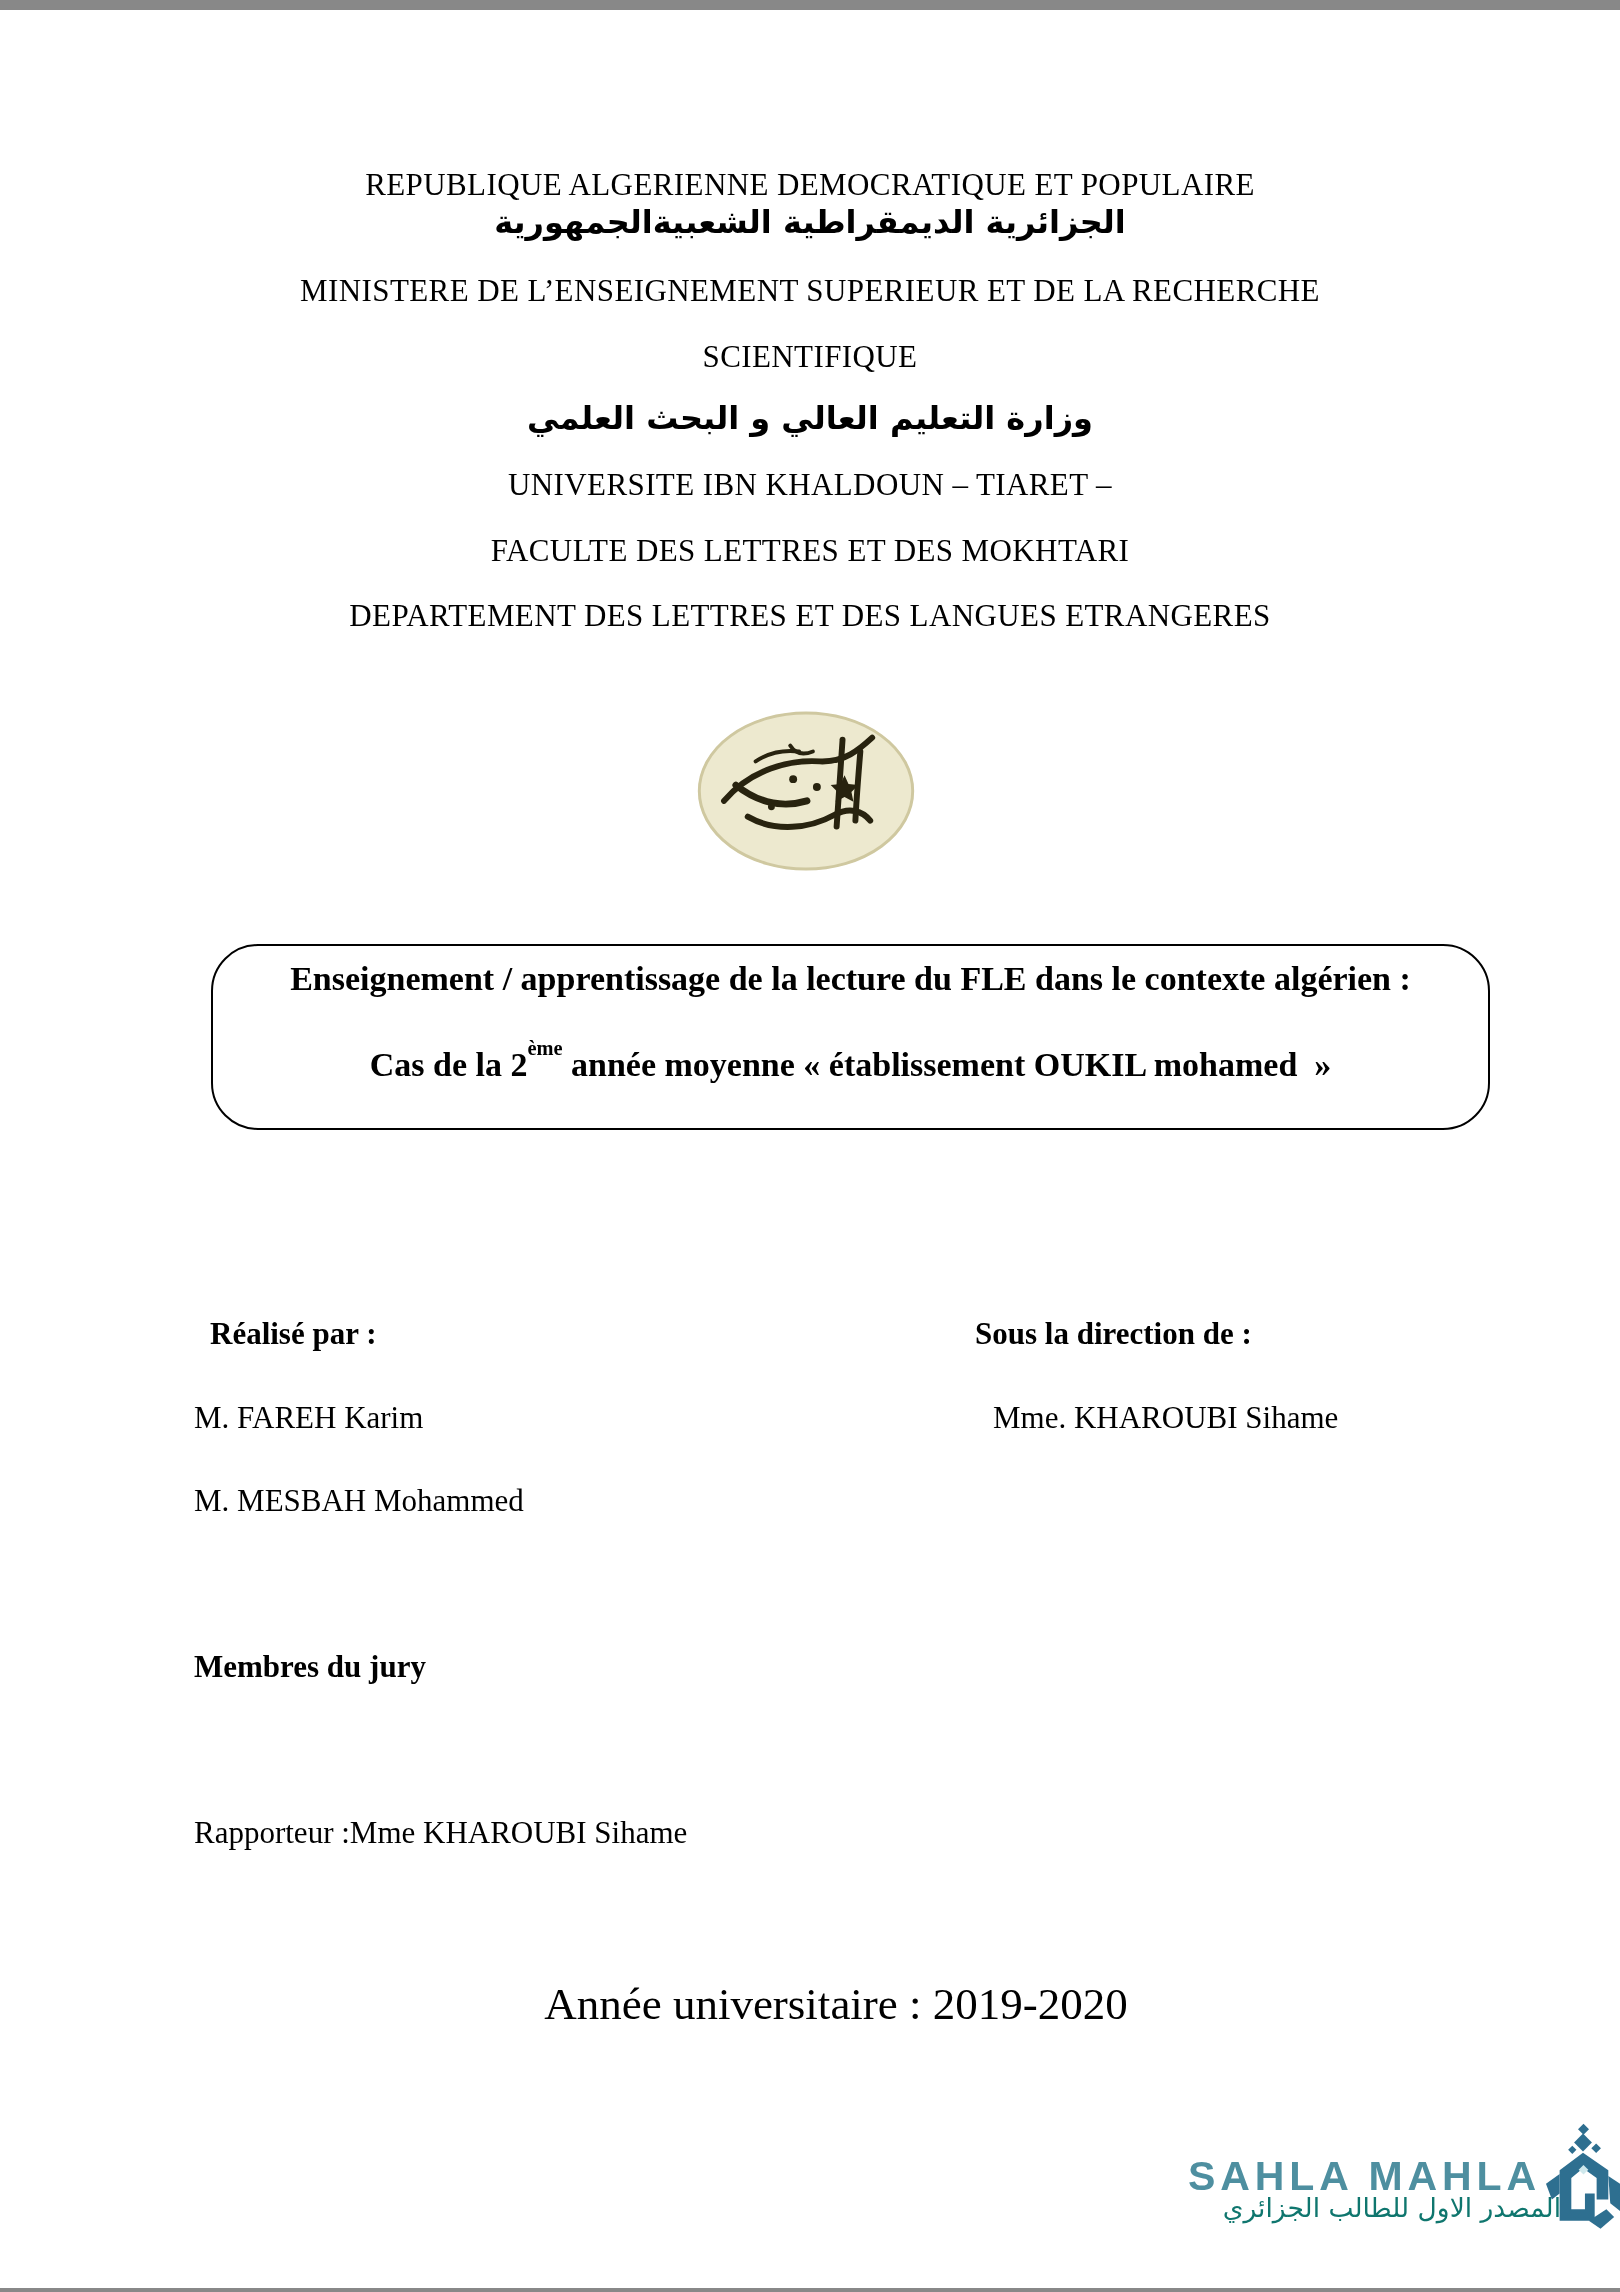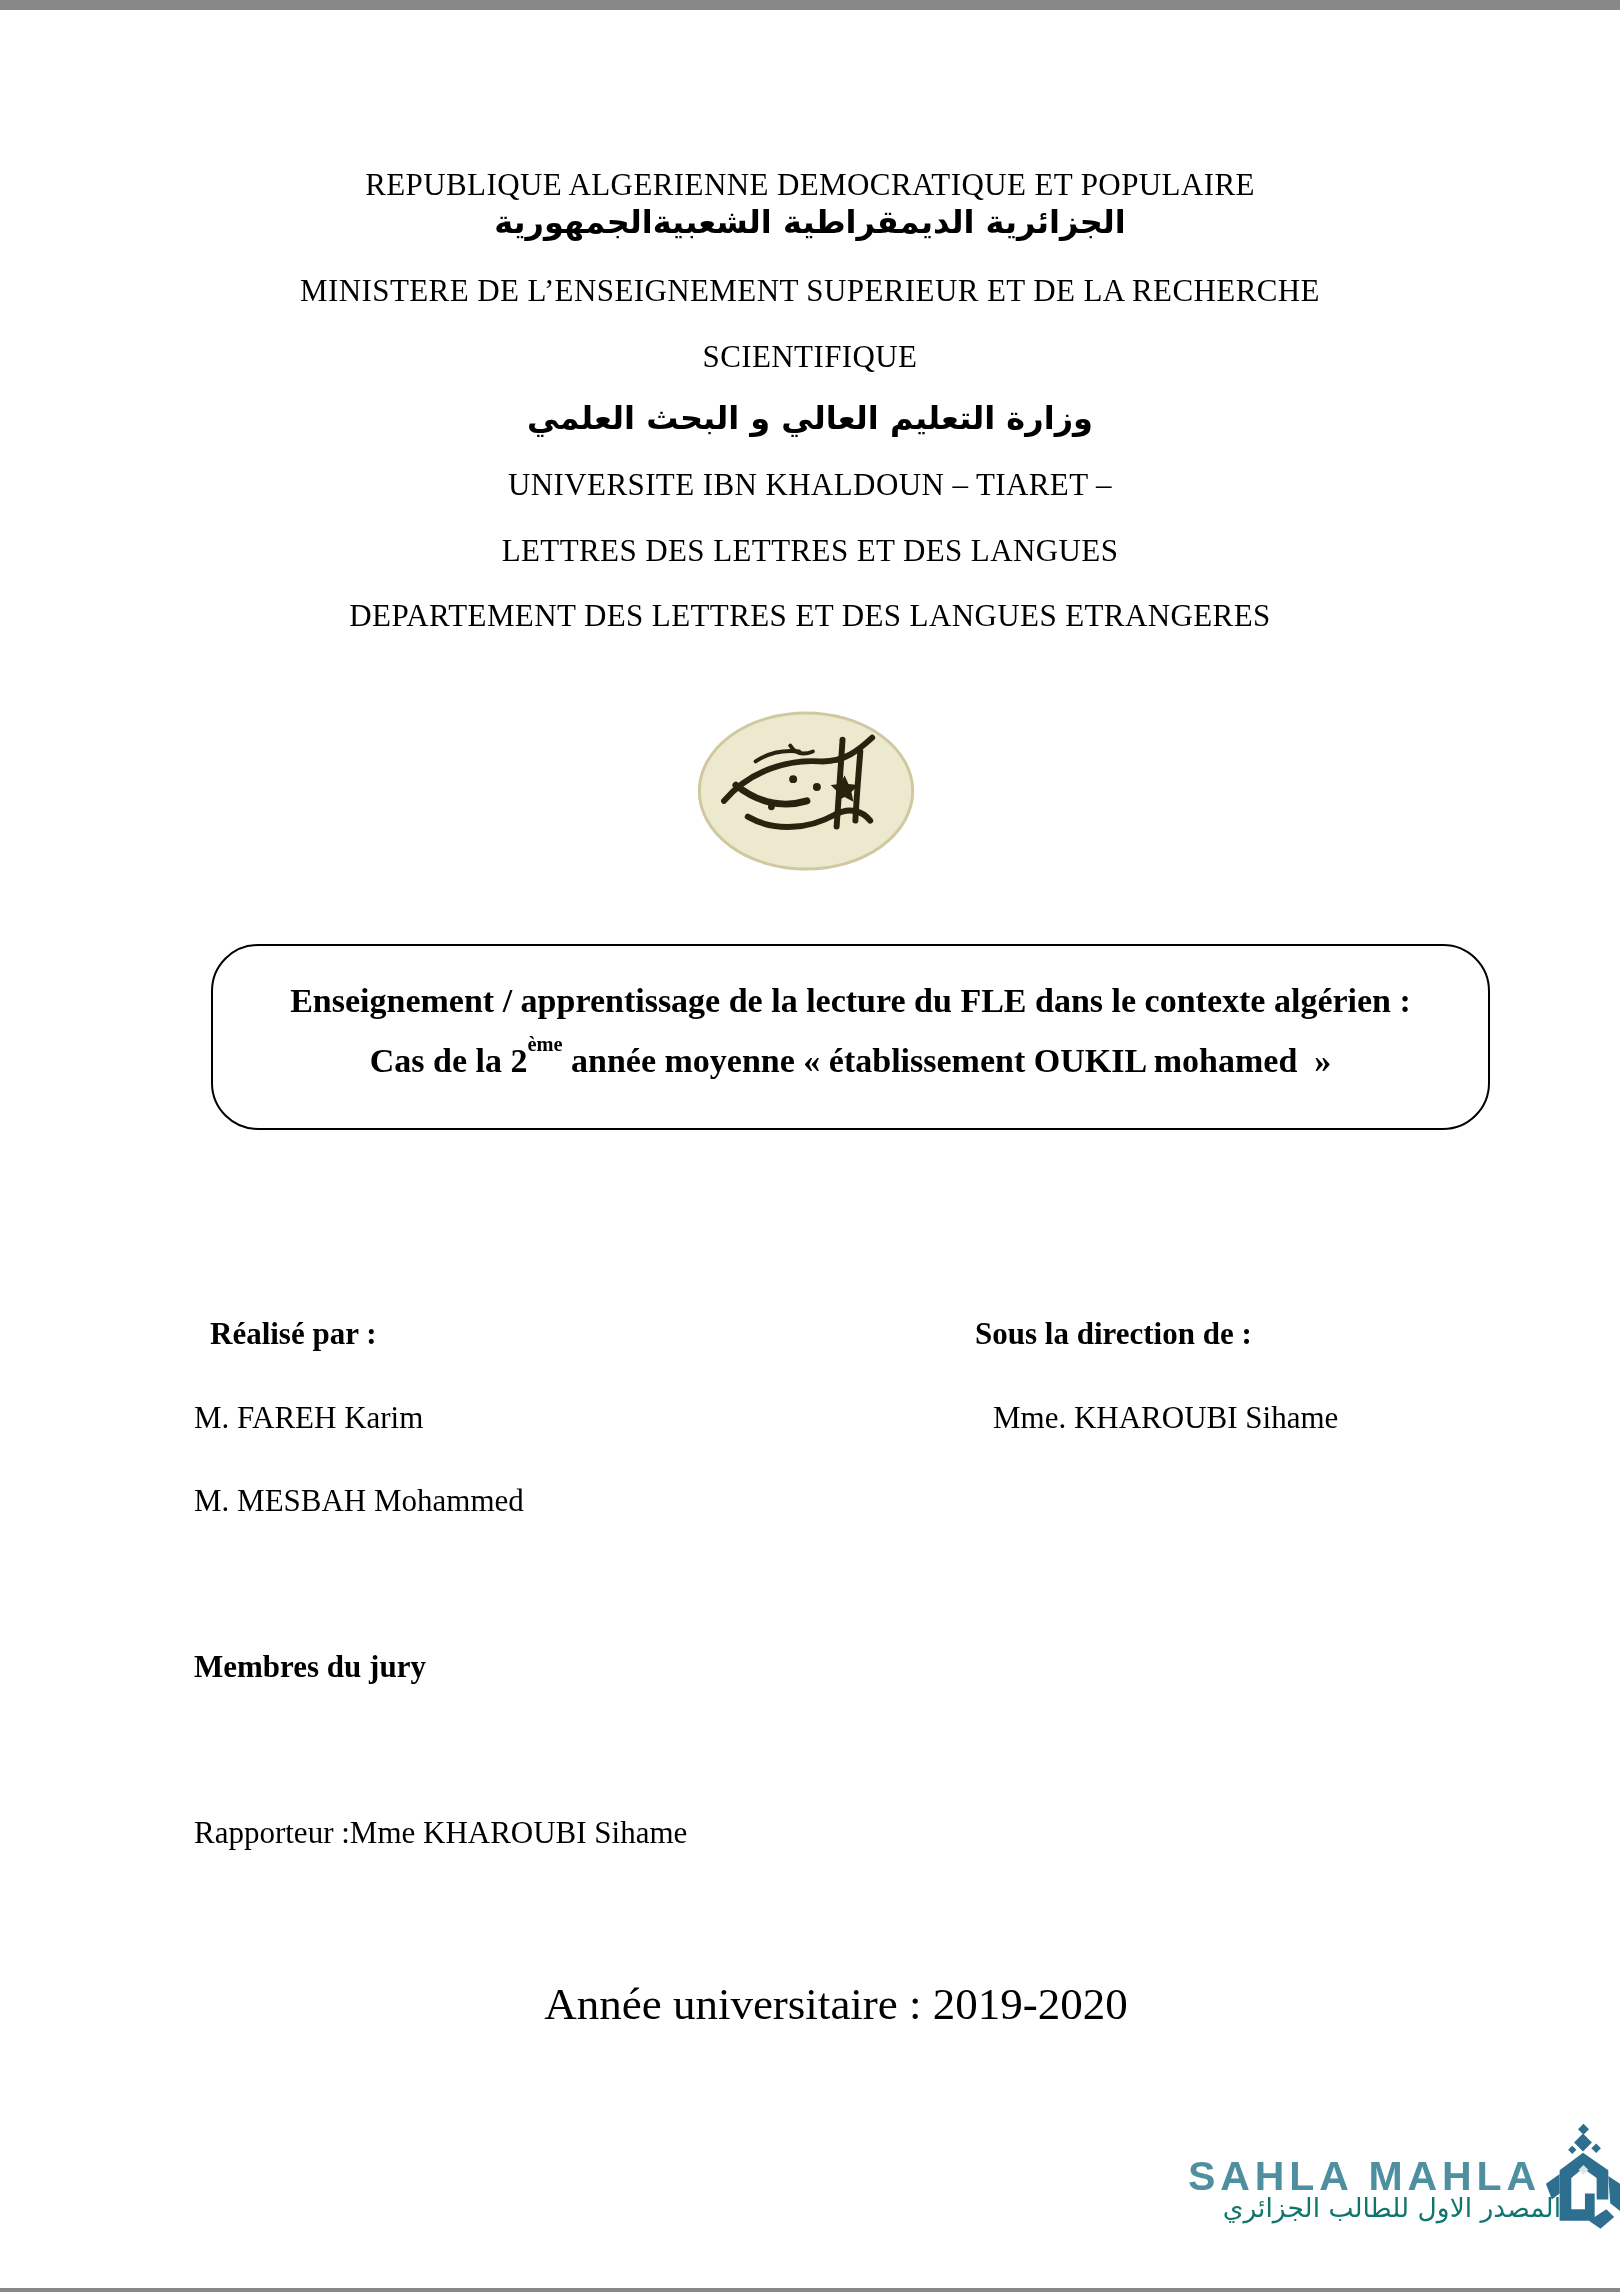--- a/index.html
+++ b/index.html
@@ -27,21 +27,21 @@
     font-family:"DejaVu Sans","Liberation Serif",sans-serif;
     direction:rtl;
     white-space:nowrap;
   }
   .seal{position:absolute;left:696px;top:700px;width:220px;height:163px;}
   .title-box{
     position:absolute;left:211px;top:934px;width:1279px;height:186px;
     box-sizing:border-box;
     border:2.9px solid #000;border-radius:47px;
     display:flex;flex-direction:column;align-items:center;
-    padding-top:35px;row-gap:19px;
+    padding-top:13px;row-gap:45px;
   }
   .title-line{
     font-weight:bold;font-size:34px;line-height:1.2;
     white-space:pre;text-align:center;
   }
   sup.ord{font-size:.6em;position:relative;top:-.45em;}
   .body-text{
     position:absolute;
     font-size:31px;
     white-space:pre-wrap;
@@ -80,21 +80,21 @@
   <div class="arline" style="top:193px">الجزائرية الديمقراطية الشعبيةالجمهورية</div>
 
   <div class="hline" style="top:263px">MINISTERE DE L’ENSEIGNEMENT SUPERIEUR ET DE LA RECHERCHE</div>
 
   <div class="hline" style="top:329px">SCIENTIFIQUE</div>
 
   <div class="arline" style="top:389px">وزارة التعليم العالي و البحث العلمي</div>
 
   <div class="hline" style="top:457px">UNIVERSITE IBN KHALDOUN – TIARET –</div>
 
-  <div class="hline" style="top:523px">LETTRES DES LETTRES ET DES LANGUES</div>
+  <div class="hline" style="top:523px">FACULTE DES LETTRES ET DES MOKHTARI</div>
 
   <div class="hline" style="top:588px">DEPARTEMENT DES LETTRES ET DES LANGUES ETRANGERES</div>
 
   <svg class="seal" viewBox="0 0 222 165" aria-hidden="true">
     <ellipse cx="111" cy="82" rx="109" ry="80" fill="#EDE9CF"></ellipse>
     <ellipse cx="111" cy="82" rx="108" ry="79" fill="none" stroke="#CFC8A0" stroke-width="3"></ellipse>
     <g stroke="#28230F" fill="none" stroke-linecap="round">
       <path d="M28,92 C55,60 95,50 125,52 C150,53 165,40 178,28" stroke-width="6"></path>
       <path d="M40,76 C60,92 85,100 112,92" stroke-width="7"></path>
       <path d="M52,108 C80,124 115,120 140,106 C155,98 168,102 176,112" stroke-width="6"></path>

